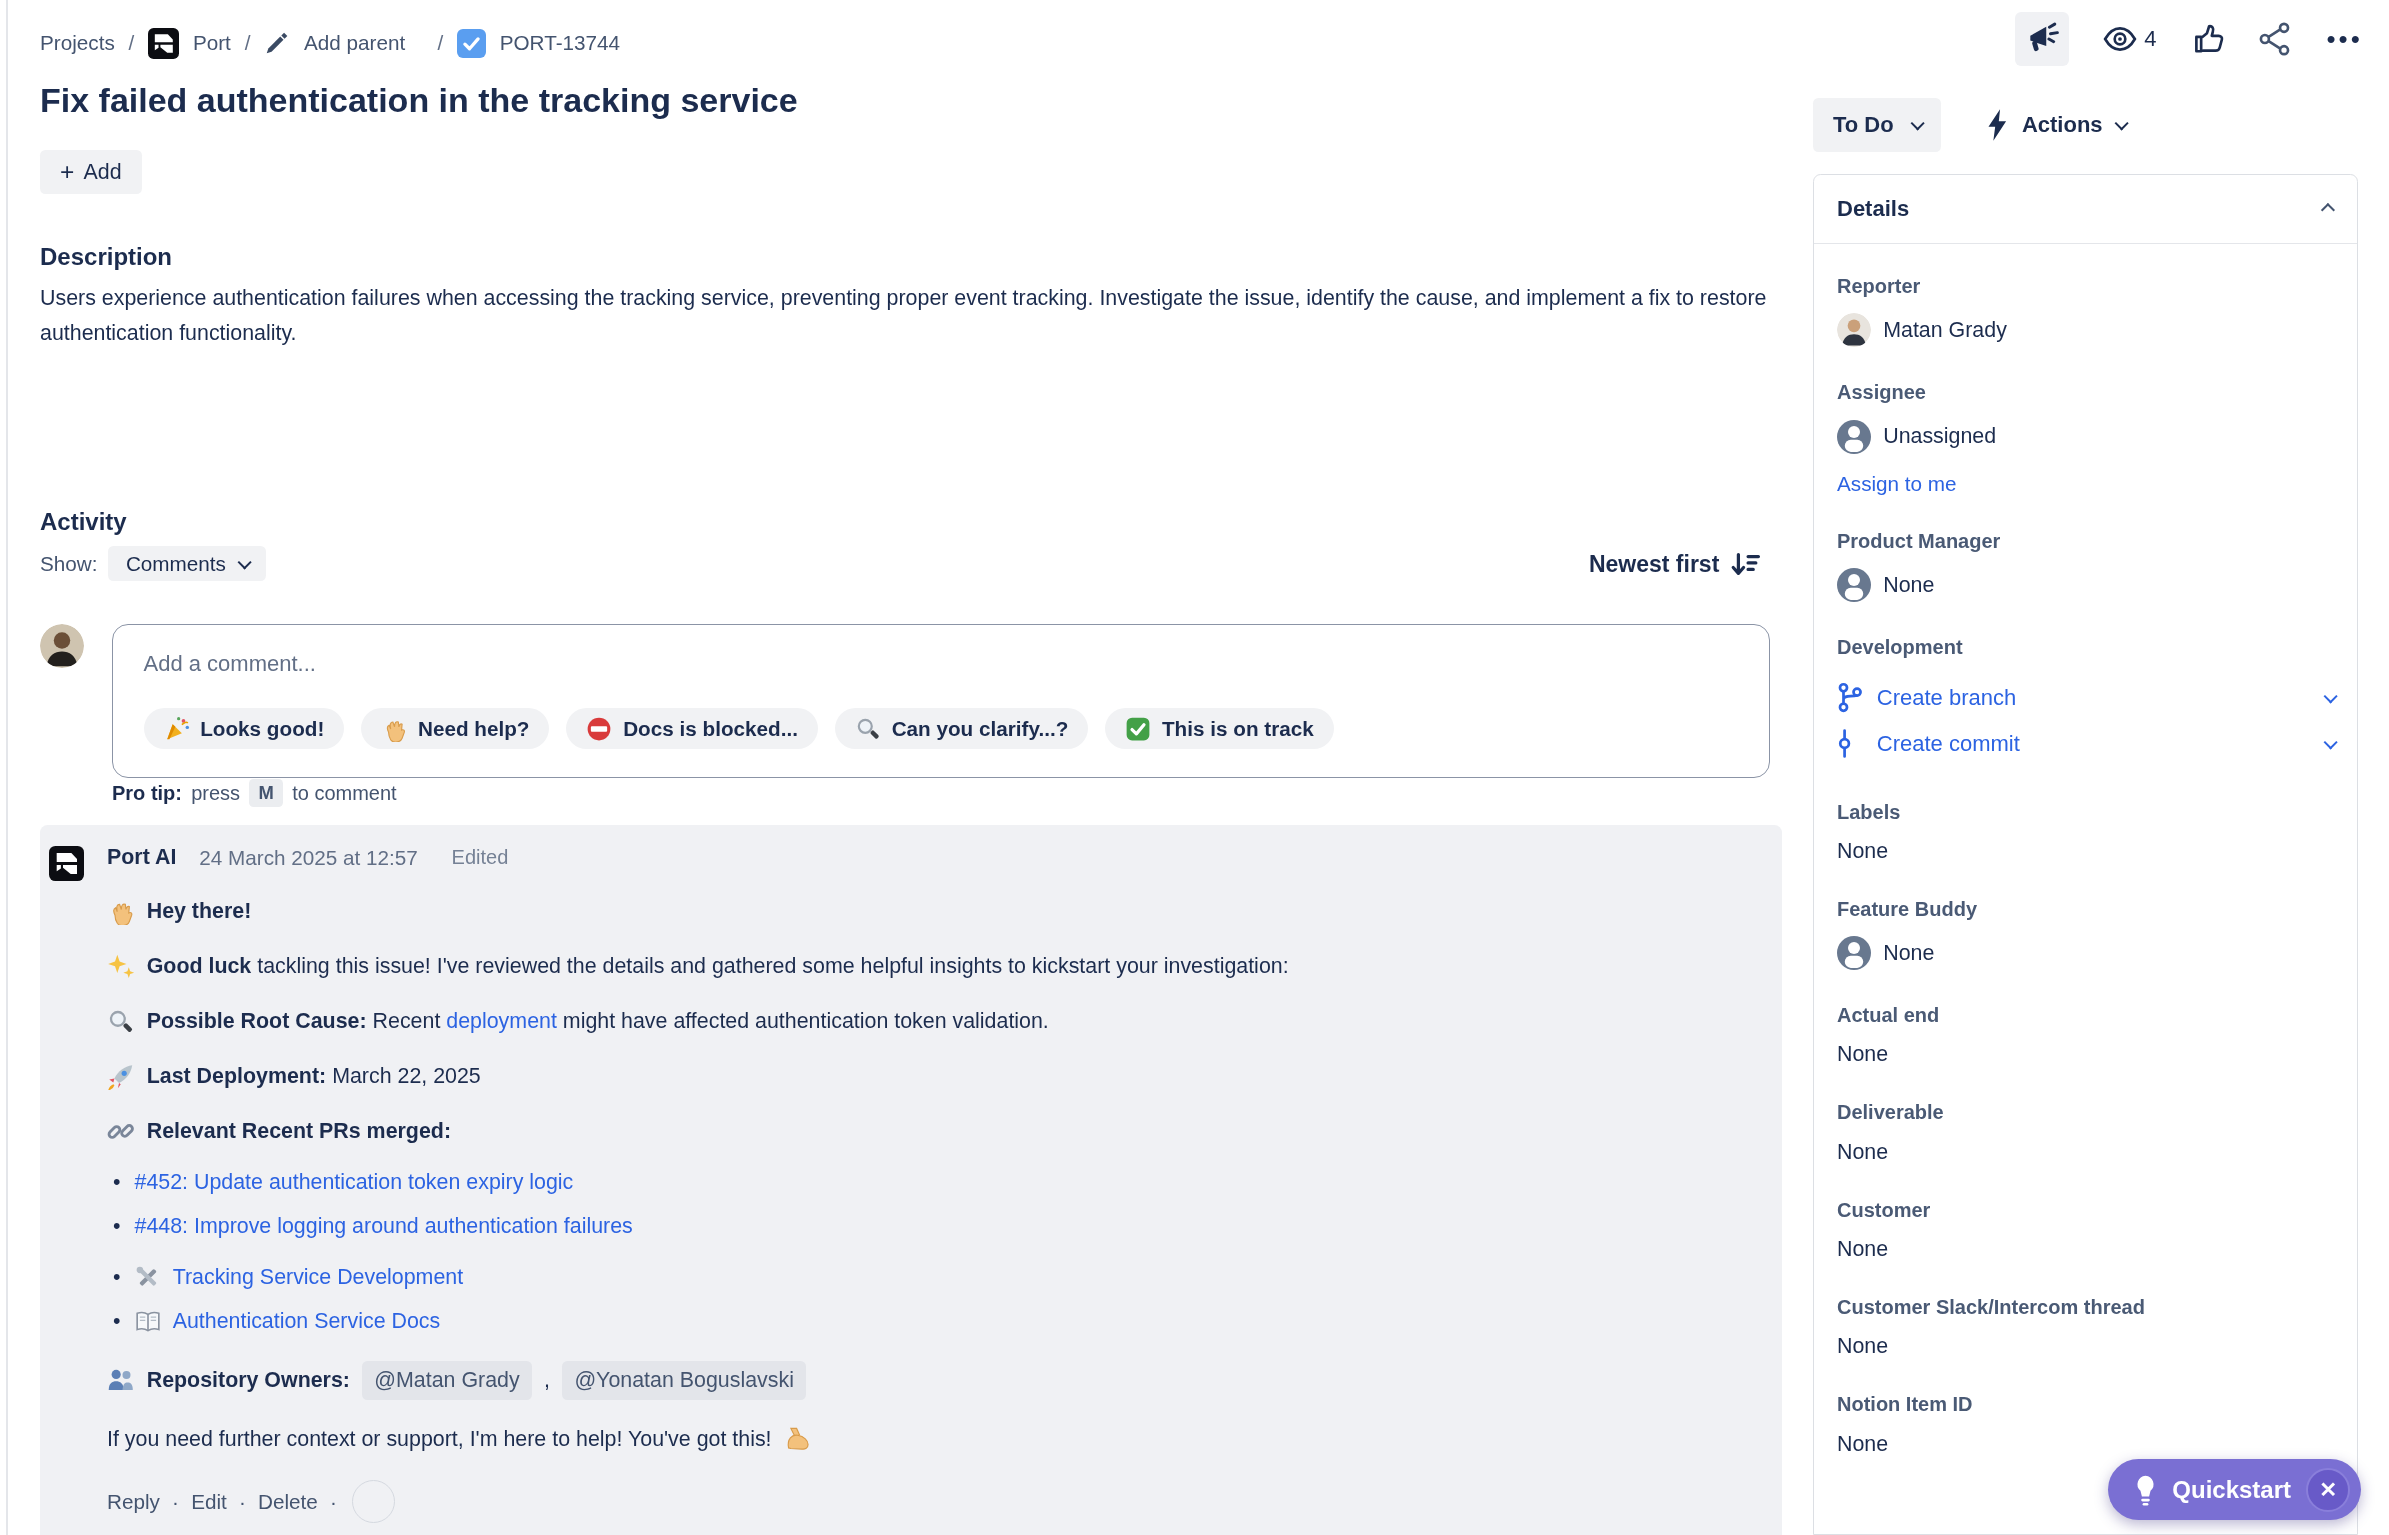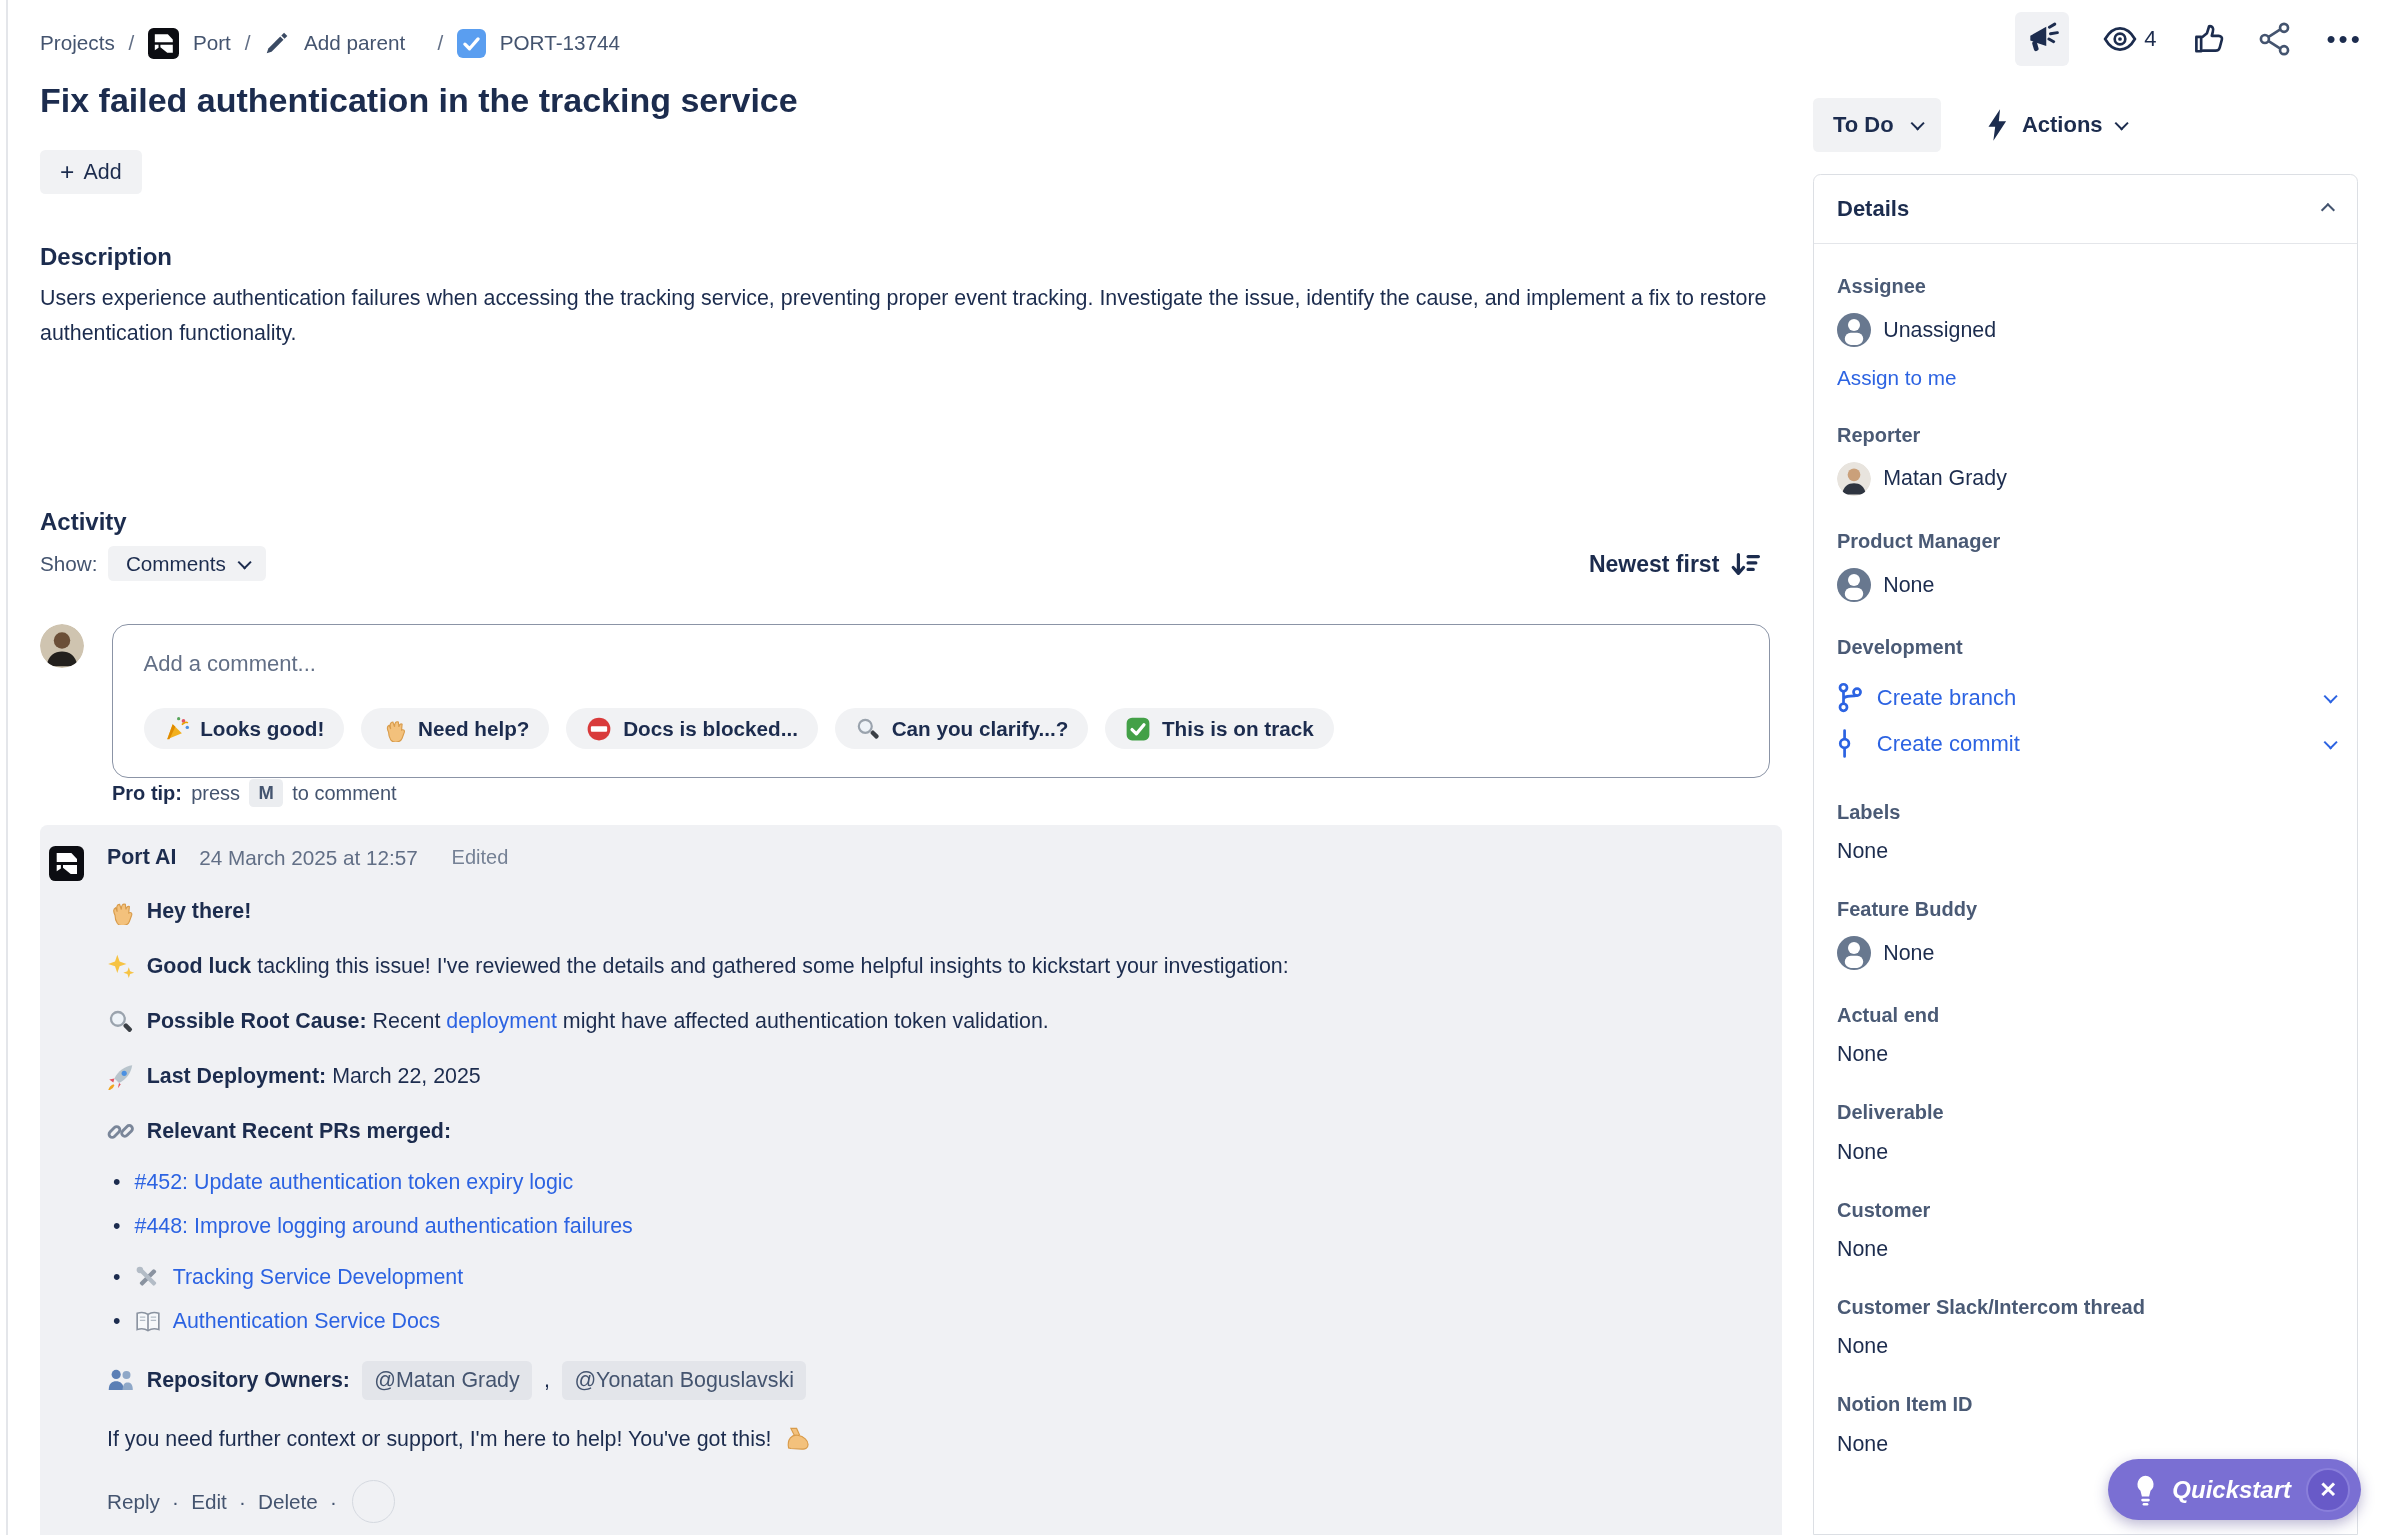--- a/index.html
+++ b/index.html
@@ -112,21 +112,21 @@
   .assign-link { display:inline-block; margin-top:18.4px; font-size:20.7px; }
   .dev-row { display:flex; align-items:center; gap:13.8px; height:46px; font-size:22px; cursor:pointer; }
   .dev-row svg { width:26px; height:31px; }
   .dev-row .chev { margin-left:auto; color:#2c63e2; }
 
   
   .quickstart { position:absolute; left:2108px; top:1459px; height:61px; background:#7a6fd3;
                 border-radius:32px; display:flex; align-items:center; gap:15.3px; padding:0 10.7px 0 26px;
                 cursor:pointer; box-shadow:0 4.6px 13.8px rgba(60,50,130,.35); }
   .quickstart svg { width:23px; height:32px; }
-  .qs-label { color:#fff; font-size:24px; font-weight:600;font-style:italic; }
+  .qs-label { color:#fff; font-size:24px; font-weight:600; }
   .qs-close { width:44px; height:44px; border-radius:50%; background:#685ac8; border:2.3px solid #8a7fdb;
               color:#fff; font-size:21.4px; font-weight:700; display:flex; align-items:center;
               justify-content:center; cursor:pointer; }
 </style>
 </head>
 <body>
 
 <div class="page">
   <div class="left-rail"></div>
 
@@ -453,46 +453,46 @@
     </div>
 
     <div class="details-card">
       <div class="dc-head">
         <span class="dc-title">Details</span>
         <span class="chev up dc-collapse"></span>
       </div>
       <div class="dc-body">
 
         <div class="field">
+          <div class="f-label">Reporter</div>
+          <div class="f-value">
+            <span class="avatar-s ico avatar">
+              <svg viewBox="0 0 48 48">
+                  <circle cx="24" cy="24" r="24" fill="#e8e4de"></circle>
+                  <circle cx="24" cy="18" r="9" fill="#caa07a"></circle>
+                  <path d="M7 46 c2-12 9-16 17-16 s15 4 17 16z" fill="#2e3440"></path>
+                </svg>
+            </span>
+            <span>Matan Grady</span>
+          </div>
+        </div>
+
+        <div class="field">
           <div class="f-label">Assignee</div>
           <div class="f-value">
             <span class="avatar-s ico">
               <svg viewBox="0 0 48 48">
                   <circle cx="24" cy="24" r="24" fill="#68788f"></circle>
                   <circle cx="24" cy="17" r="8.5" fill="#fff"></circle>
                   <rect x="11" y="28" width="26" height="17" rx="8.5" fill="#fff"></rect>
                 </svg>
             </span>
             <span>Unassigned</span>
           </div>
           <span class="assign-link linkish">Assign to me</span>
-        </div>
-
-        <div class="field">
-          <div class="f-label">Reporter</div>
-          <div class="f-value">
-            <span class="avatar-s ico avatar">
-              <svg viewBox="0 0 48 48">
-                  <circle cx="24" cy="24" r="24" fill="#e8e4de"></circle>
-                  <circle cx="24" cy="18" r="9" fill="#caa07a"></circle>
-                  <path d="M7 46 c2-12 9-16 17-16 s15 4 17 16z" fill="#2e3440"></path>
-                </svg>
-            </span>
-            <span>Matan Grady</span>
-          </div>
         </div>
 
         <div class="field">
           <div class="f-label">Product Manager</div>
           <div class="f-value">
             <span class="avatar-s ico">
               <svg viewBox="0 0 48 48">
                   <circle cx="24" cy="24" r="24" fill="#68788f"></circle>
                   <circle cx="24" cy="17" r="8.5" fill="#fff"></circle>
                   <rect x="11" y="28" width="26" height="17" rx="8.5" fill="#fff"></rect>

